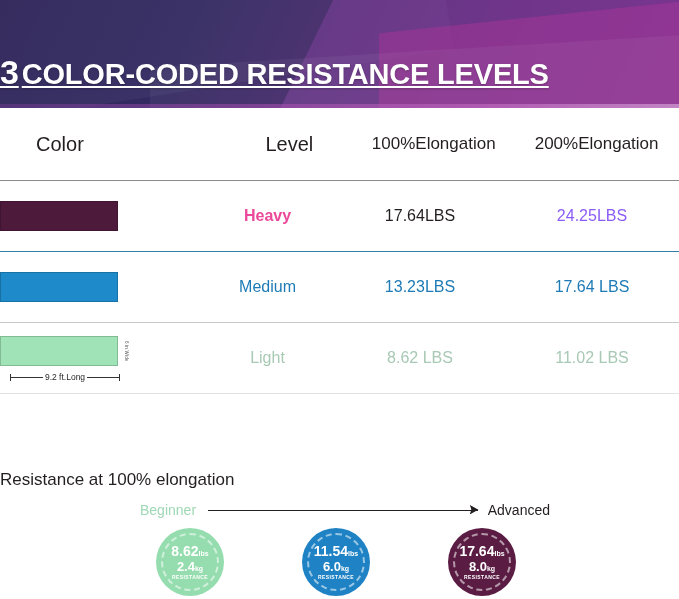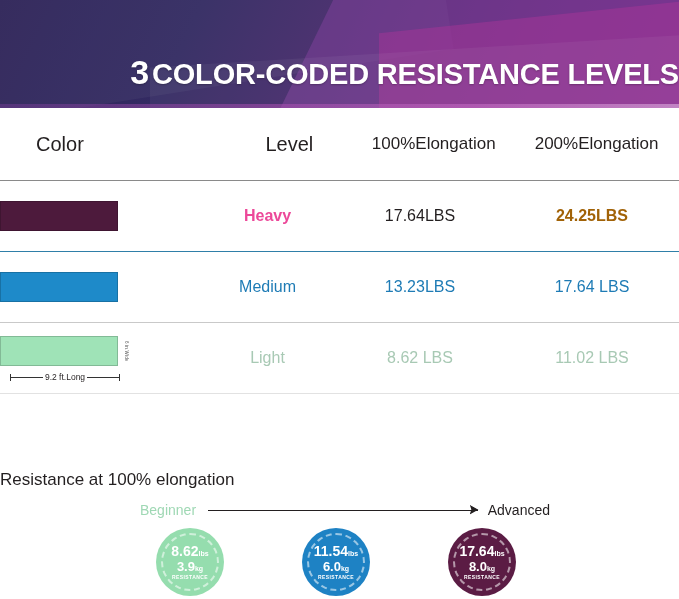--- a/index.html
+++ b/index.html
@@ -32,27 +32,28 @@
     position:absolute;right:-30px;bottom:-28px;width:330px;height:120px;
     background:rgba(173,53,153,0.45);
     transform:skewY(-6deg);
   }
   .banner .shape-d{
     position:absolute;left:150px;bottom:-50px;width:640px;height:110px;
     background:rgba(255,255,255,0.05);
     transform:skewY(-3.5deg);
   }
   .banner-title{
-    position:absolute;left:0;right:0;top:55px;text-align:right;
+    position:absolute;left:0;right:0;top:55px;text-align:left;
     color:#ffffff;
     font-family:"Liberation Sans", sans-serif;
     font-size:29px;font-weight:bold;letter-spacing:-0.2px;
     line-height:1;
     text-shadow:0 1px 2px rgba(0,0,0,.25);
     white-space:nowrap;
+    text-decoration:underline;
   }
   .banner-title .big{font-size:34px;font-weight:bold;margin-right:3px;}
   .banner-rule{
     position:absolute;left:0;top:104px;width:679px;height:4px;
     background:linear-gradient(90deg,#6c3a8e 0%,#a94fb0 40%,#c86fc6 70%,#e6bde6 100%);
     opacity:.55;
   }
 
   
   .table{position:absolute;left:0;top:108px;width:679px;}
@@ -172,21 +173,21 @@
   </div>
 
   <div class="divider"></div>
 
   <div class="row">
     <div class="c-color">
       <div class="swatch sw-heavy" style="background:#4d1a3c;"></div>
     </div>
     <div class="c-level cell" style="color:#ec4899;font-weight:bold;">Heavy</div>
     <div class="c-e100 cell" style="color:#231f20;">17.64LBS</div>
-    <div class="c-e200 cell" style="color:#a16207;font-weight:bold;">24.25LBS</div>
+    <div class="c-e200 cell" style="color:#8b5cf6;">24.25LBS</div>
   </div>
 
   <div class="divider blue"></div>
 
   <div class="row">
     <div class="c-color">
       <div class="swatch sw-medium" style="background:#1e8ac9;"></div>
     </div>
     <div class="c-level cell" style="color:#1e7bb5;">Medium</div>
     <div class="c-e100 cell" style="color:#1e7bb5;">13.23LBS</div>
@@ -224,21 +225,21 @@
     <span class="beginner">Beginner</span>
     <span class="axis"></span>
     <span class="advanced">Advanced</span>
   </div>
 
   <div class="badges">
 
     <div class="badge b-light">
       <div class="ring"></div>
       <div class="v1"><span>8.62</span><span class="u">lbs</span></div>
-      <div class="v2"><span>3.9</span><span class="u">kg</span></div>
+      <div class="v2"><span>2.4</span><span class="u">kg</span></div>
       <div class="lab">RESISTANCE</div>
     </div>
 
     <div class="badge b-medium">
       <div class="ring"></div>
       <div class="v1"><span>11.54</span><span class="u">lbs</span></div>
       <div class="v2"><span>6.0</span><span class="u">kg</span></div>
       <div class="lab">RESISTANCE</div>
     </div>
 

